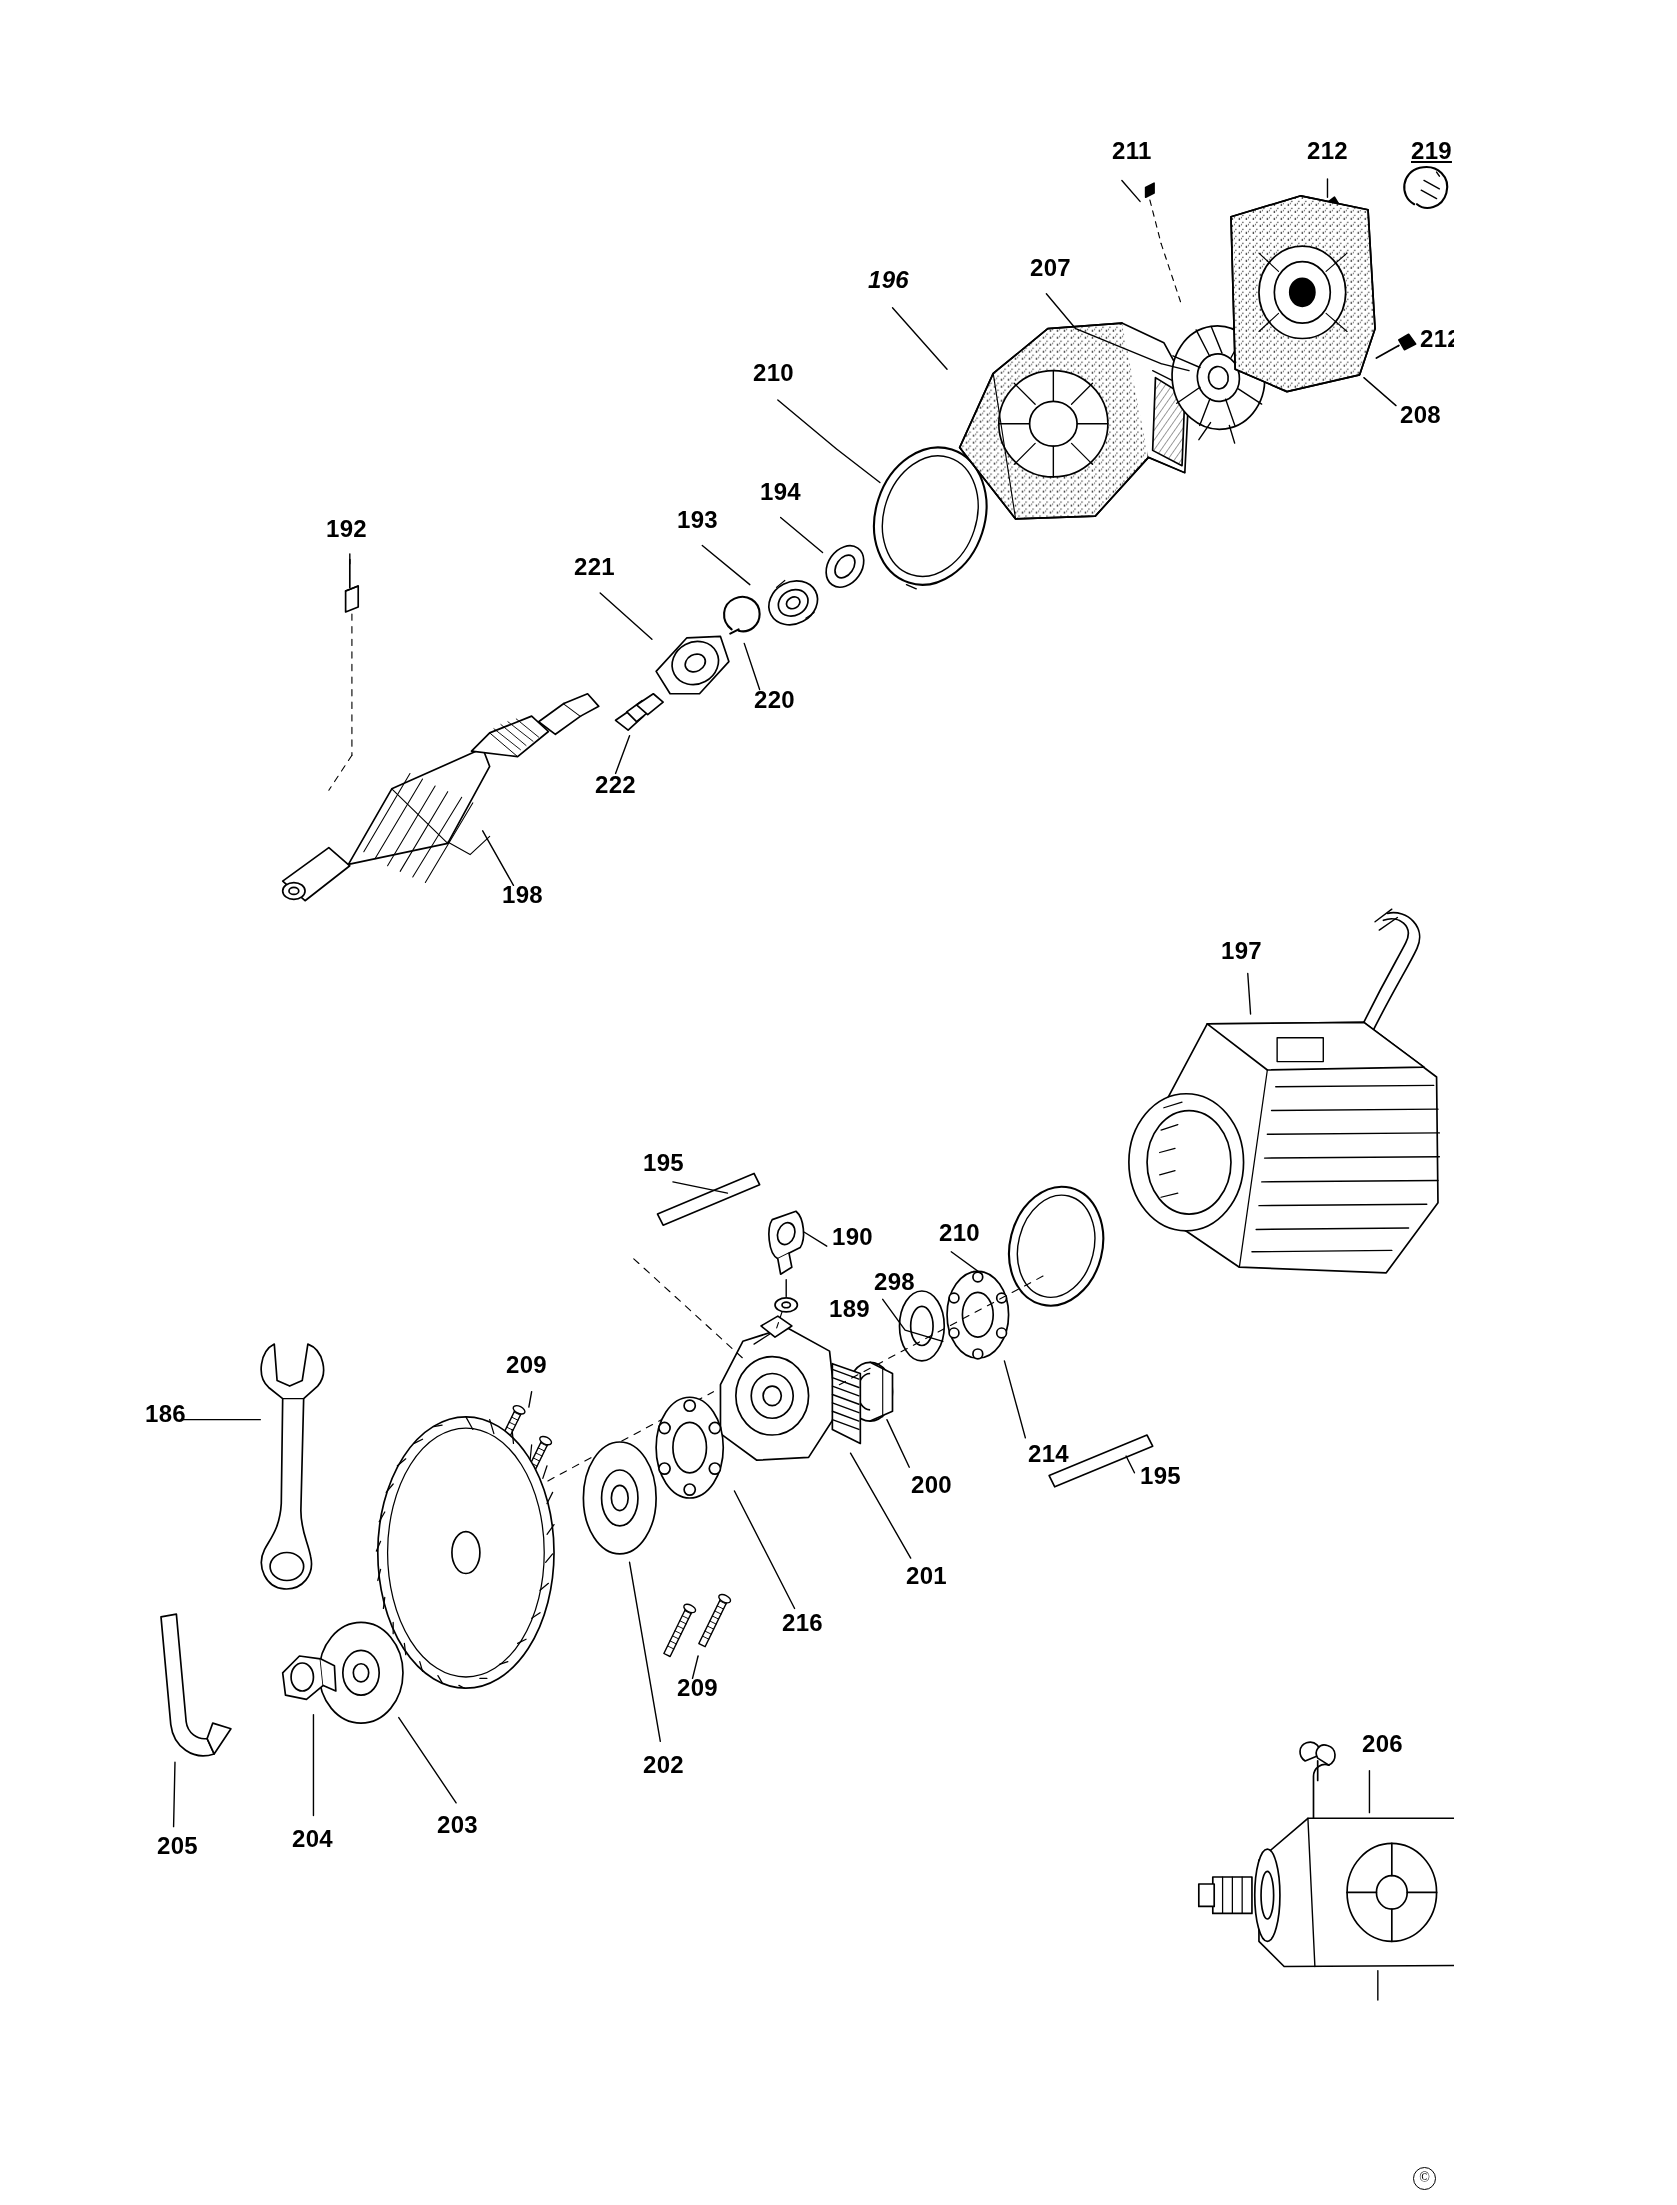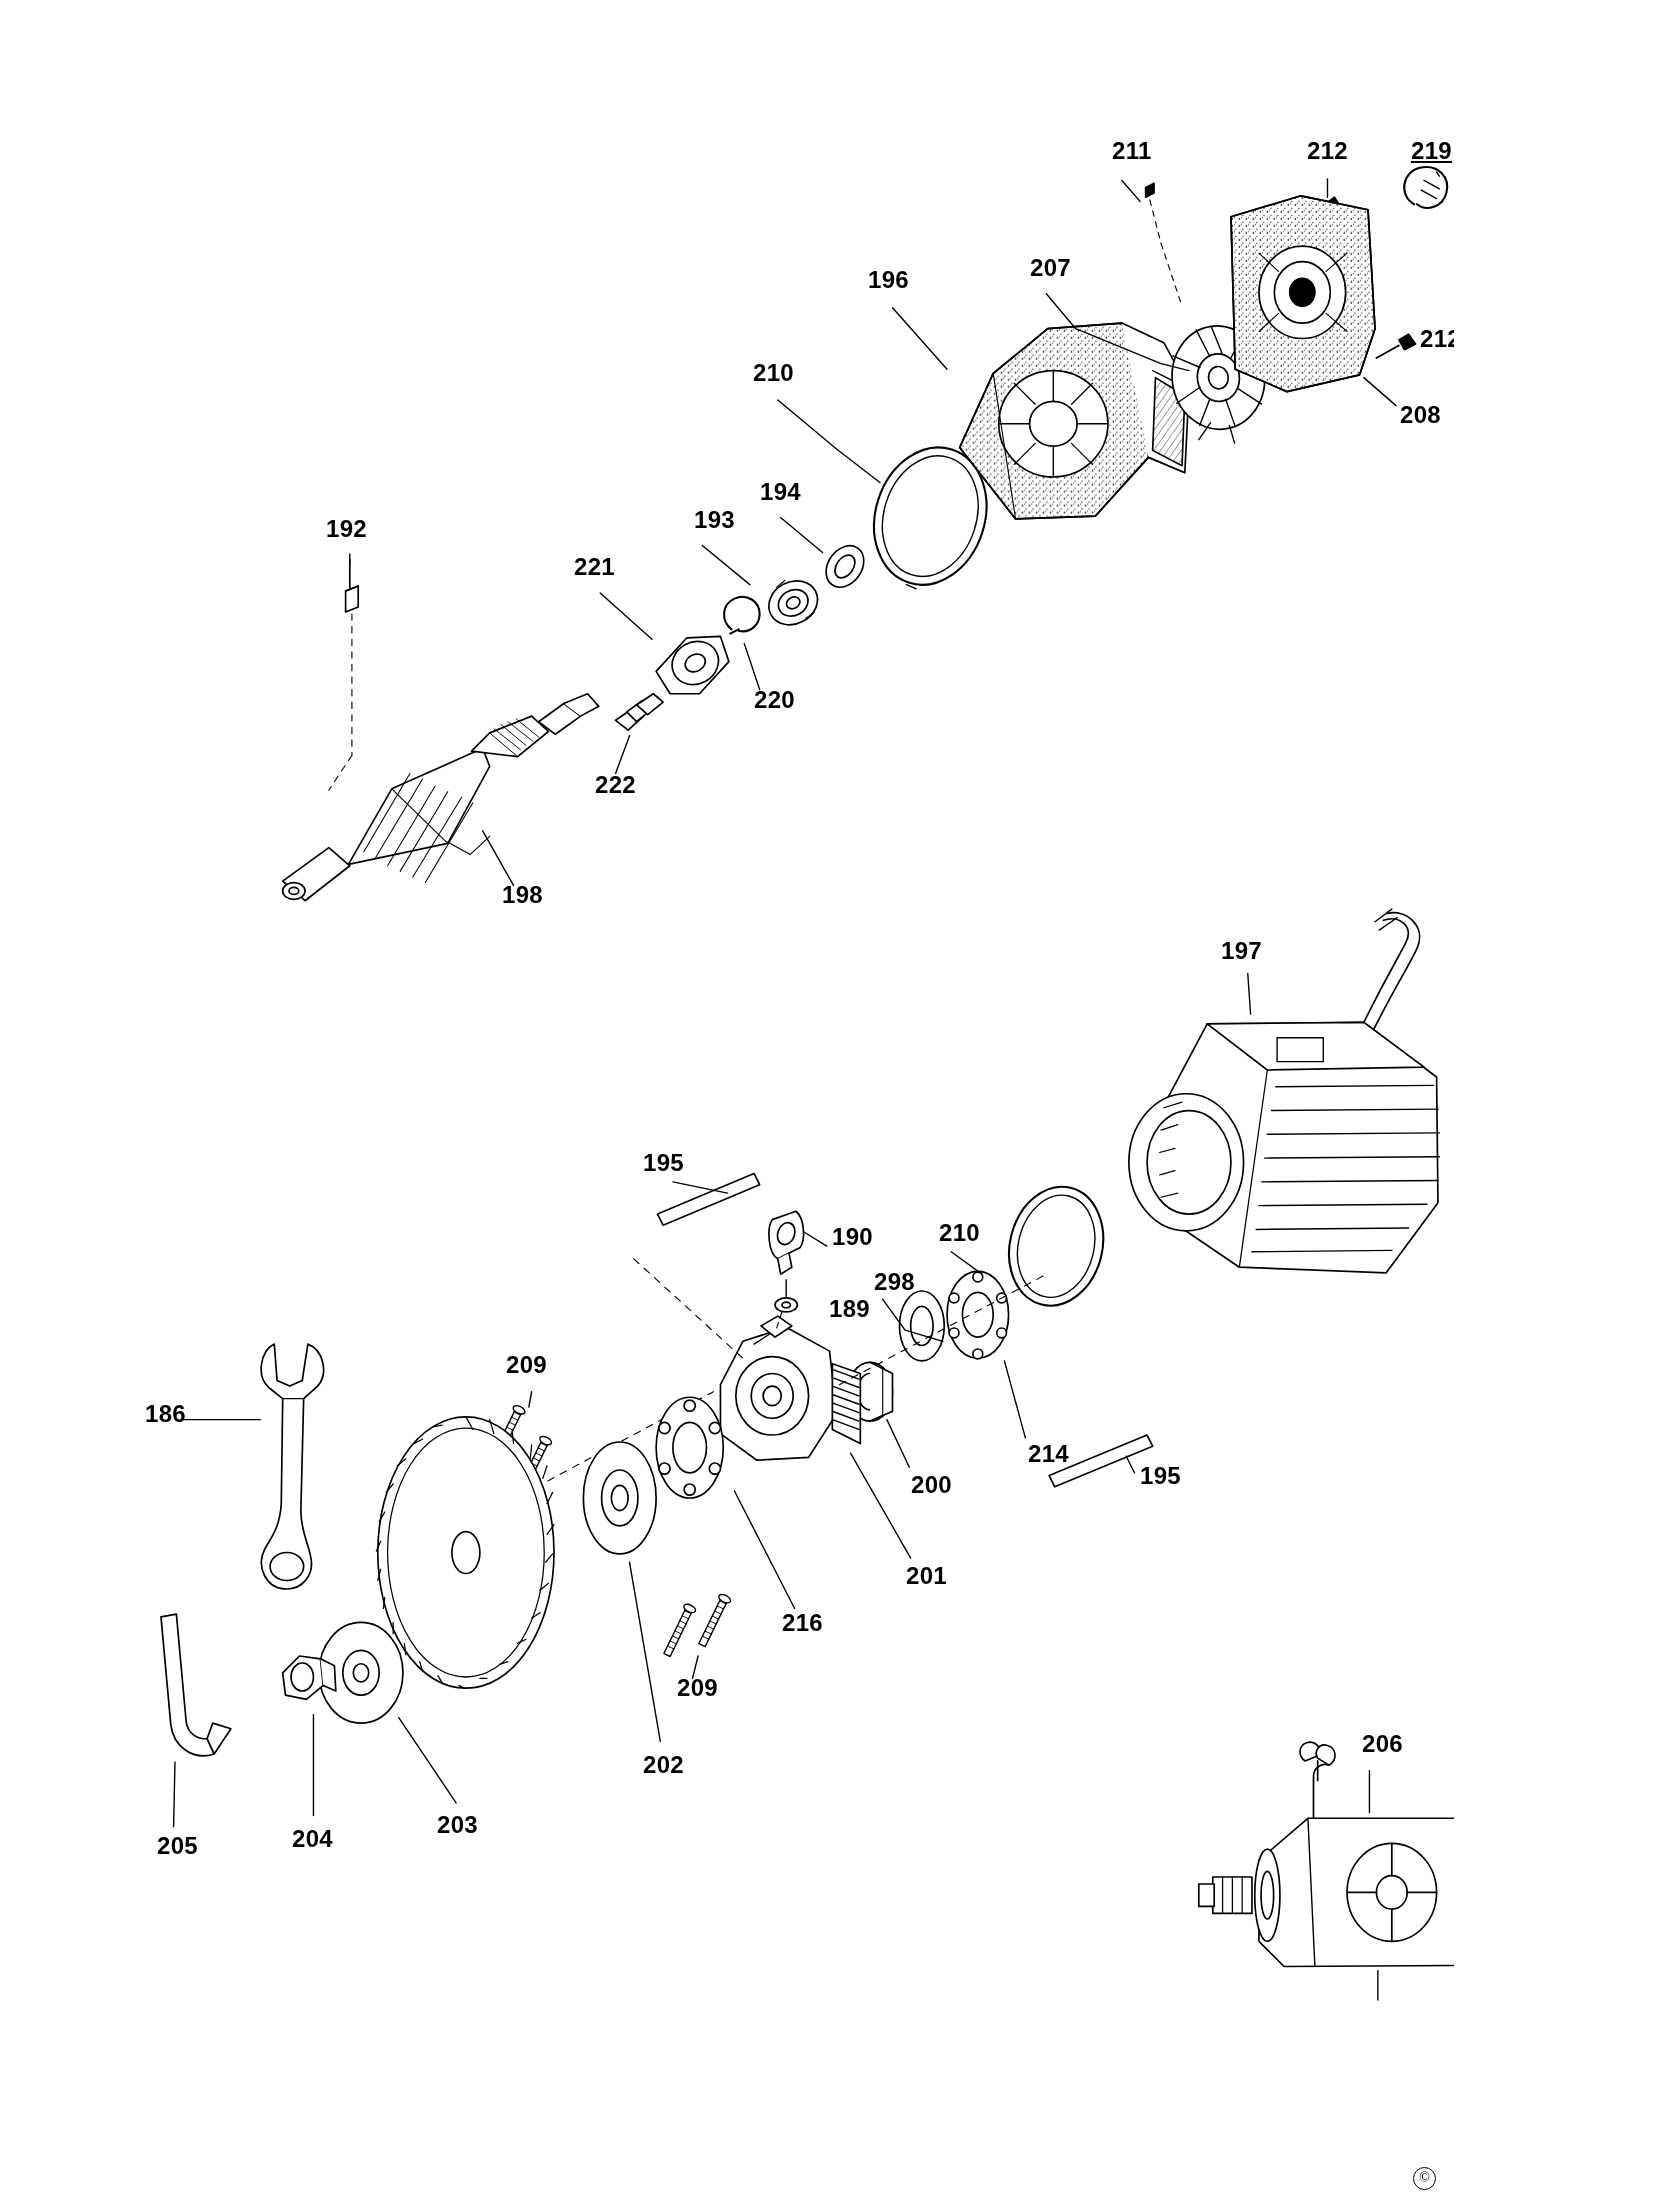--- a/index.html
+++ b/index.html
@@ -389,27 +389,27 @@
         <path d="M1884 2518 L1884 2546" stroke-width="2.4"></path>
       </g>
       <path d="M1958 2532 L1958 2592" stroke-width="2"></path>
       <path d="M1970 2860 L1970 2818" stroke-width="2"></path>
     </g>
   </svg>
 
   <div class="callout" style="left:1112px; top:137px;">211</div>
   <div class="callout" style="left:1307px; top:137px;">212</div>
   <div class="callout" style="left:1411px; top:137px;text-decoration:underline;">219</div>
-  <div class="callout" style="left:868px; top:266px;">196</div>
+  <div class="callout" style="left:868px; top:266px;font-style:italic;">196</div>
   <div class="callout" style="left:1030px; top:254px;">207</div>
   <div class="callout" style="left:1420px; top:325px;">212</div>
   <div class="callout" style="left:1400px; top:401px;">208</div>
   <div class="callout" style="left:753px; top:359px;">210</div>
   <div class="callout" style="left:760px; top:478px;">194</div>
-  <div class="callout" style="left:677px; top:506px;margin-left:17px;">193</div>
+  <div class="callout" style="left:677px; top:506px;">193</div>
   <div class="callout" style="left:326px; top:515px;text-align:right;">192</div>
   <div class="callout" style="left:574px; top:553px;">221</div>
   <div class="callout" style="left:754px; top:686px;">220</div>
   <div class="callout" style="left:595px; top:771px;">222</div>
   <div class="callout" style="left:502px; top:881px;">198</div>
   <div class="callout" style="left:1221px; top:937px;">197</div>
   <div class="callout" style="left:643px; top:1149px;">195</div>
   <div class="callout" style="left:832px; top:1223px;">190</div>
   <div class="callout" style="left:939px; top:1219px;">210</div>
   <div class="callout" style="left:874px; top:1268px;">298</div>

